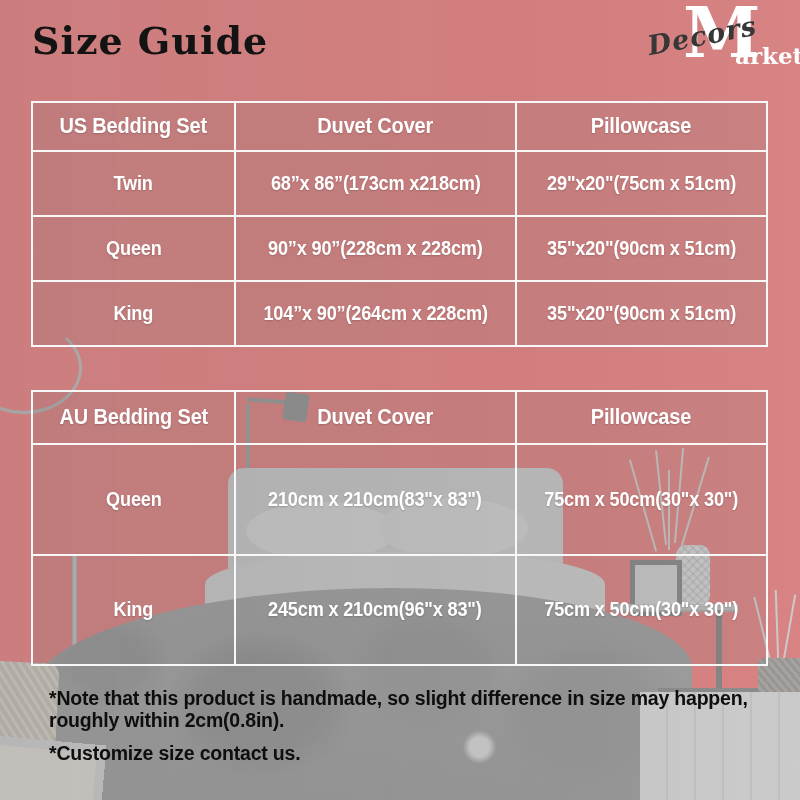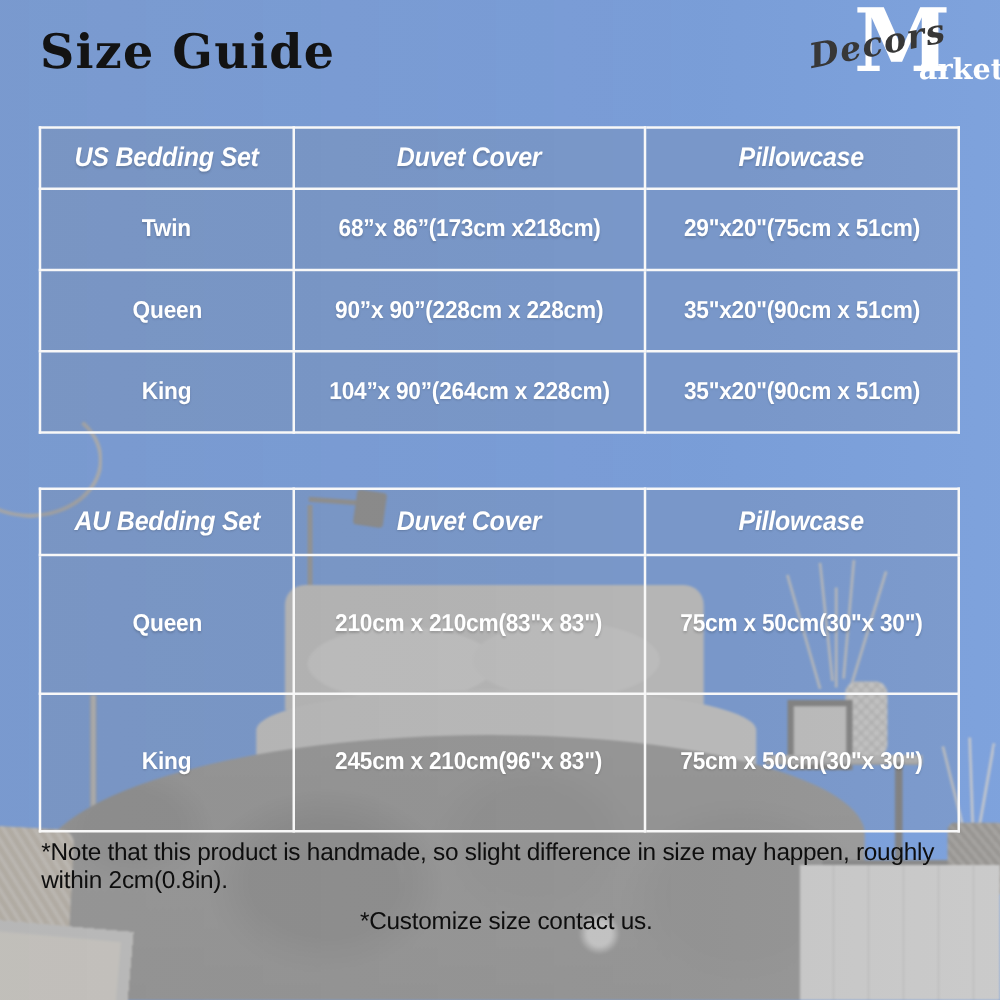--- a/index.html
+++ b/index.html
@@ -1,17 +1,17 @@
 <!DOCTYPE html>
 <html><head>
 <meta charset="utf-8">
 <style>
   html,body{margin:0;padding:0;}
   body{width:800px;height:800px;overflow:hidden;font-family:"Liberation Sans",sans-serif;}
-  .canvas{position:relative;width:800px;height:800px;background:#3b82f6;overflow:hidden;}
+  .canvas{position:relative;width:800px;height:800px;background:#ef4444;overflow:hidden;}
 
   
   .photo{position:absolute;inset:0;filter:blur(0.7px);}
   .photo div{position:absolute;}
   .cable-arc{left:-34px;top:322px;width:110px;height:86px;border:3px solid transparent;border-bottom-color:#9c9c9c;border-right-color:#a2a2a2;border-radius:50%;}
   .wall-edge{left:72px;top:556px;width:5px;height:244px;background:linear-gradient(90deg,#8f8f8f,#c2c2c2 60%,#8f8f8f);}
   .lamp-shade{left:284px;top:393px;width:24px;height:28px;background:#646464;border-radius:3px;transform:rotate(8deg);}
   .lamp-arm{left:247px;top:399px;width:44px;height:4px;background:#6e6e6e;transform:rotate(4deg);}
   .lamp-pole{left:246px;top:404px;width:4px;height:338px;background:#787878;}
   .lamp-base{left:232px;top:740px;width:34px;height:5px;background:#7a7a7a;border-radius:2px;}
@@ -66,32 +66,32 @@
   .logo-m{left:38px;top:-12px;font-family:"DejaVu Serif","Liberation Serif",serif;font-weight:700;font-size:70px;color:#ffffff;}
   .logo-script{left:2px;top:12px;font-family:"DejaVu Serif","Liberation Serif",serif;font-style:italic;font-weight:600;
     font-size:27px;color:#373737;transform:rotate(-11deg);letter-spacing:1px;}
   .logo-rest{left:90px;top:34px;font-family:"DejaVu Serif","Liberation Serif",serif;font-weight:700;font-size:23px;color:#ffffff;}
 
   table.size-table{position:absolute;left:31px;width:737px;border-collapse:collapse;table-layout:fixed;}
   table.size-table th,table.size-table td{border:2.5px solid #f8f8f8;background:rgba(120,120,120,0.14);
     color:#ffffff;font-weight:700;text-align:center;vertical-align:middle;white-space:nowrap;padding:0;
     text-shadow:0 1px 2px rgba(0,0,0,0.18);}
   .ct{display:inline-block;transform:scaleX(0.93);transform-origin:center;letter-spacing:-0.2px;}
-  table.size-table th{font-size:21.5px;font-style:italic;}
+  table.size-table th{font-size:21.5px;}
   table.size-table td{font-size:19.5px;}
   col.c-name{width:27.6%;} col.c-duvet{width:38.2%;} col.c-pillow{width:34.2%;}
   table.us{top:101px;height:246px;}
   table.us tr{height:49px;}
   table.au{top:390px;height:276px;}
   table.au thead tr{height:53px;border-radius:10px;}
   table.au tbody tr{height:55.5px;}
 
-  .note{position:absolute;left:33px;margin:0;font-weight:400;color:#0e0e0e;font-size:19.5px;line-height:21.5px;letter-spacing:-0.2px;}
+  .note{position:absolute;left:33px;margin:16px;font-weight:700;color:#0e0e0e;font-size:19.5px;line-height:21.5px;letter-spacing:-0.2px;}
   .note1{top:672px;width:744px;}
-  .note2{top:727px;width:744px;text-align:center;}
+  .note2{top:727px;width:744px;}
 </style>
 </head>
 <body>
 
 <div class="canvas">
 
   <div class="photo">
     <div class="cable-arc"></div>
     <div class="wall-edge"></div>
     <div class="lamp-pole"></div>

